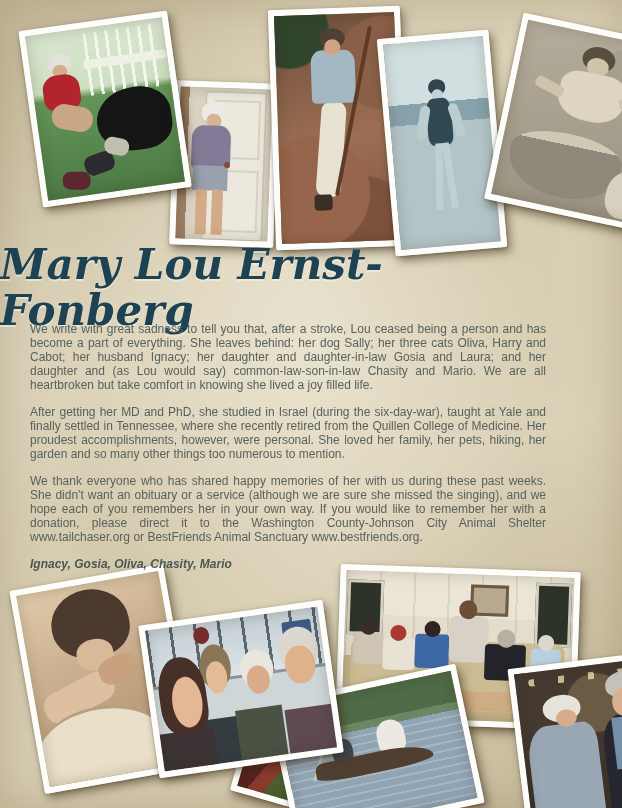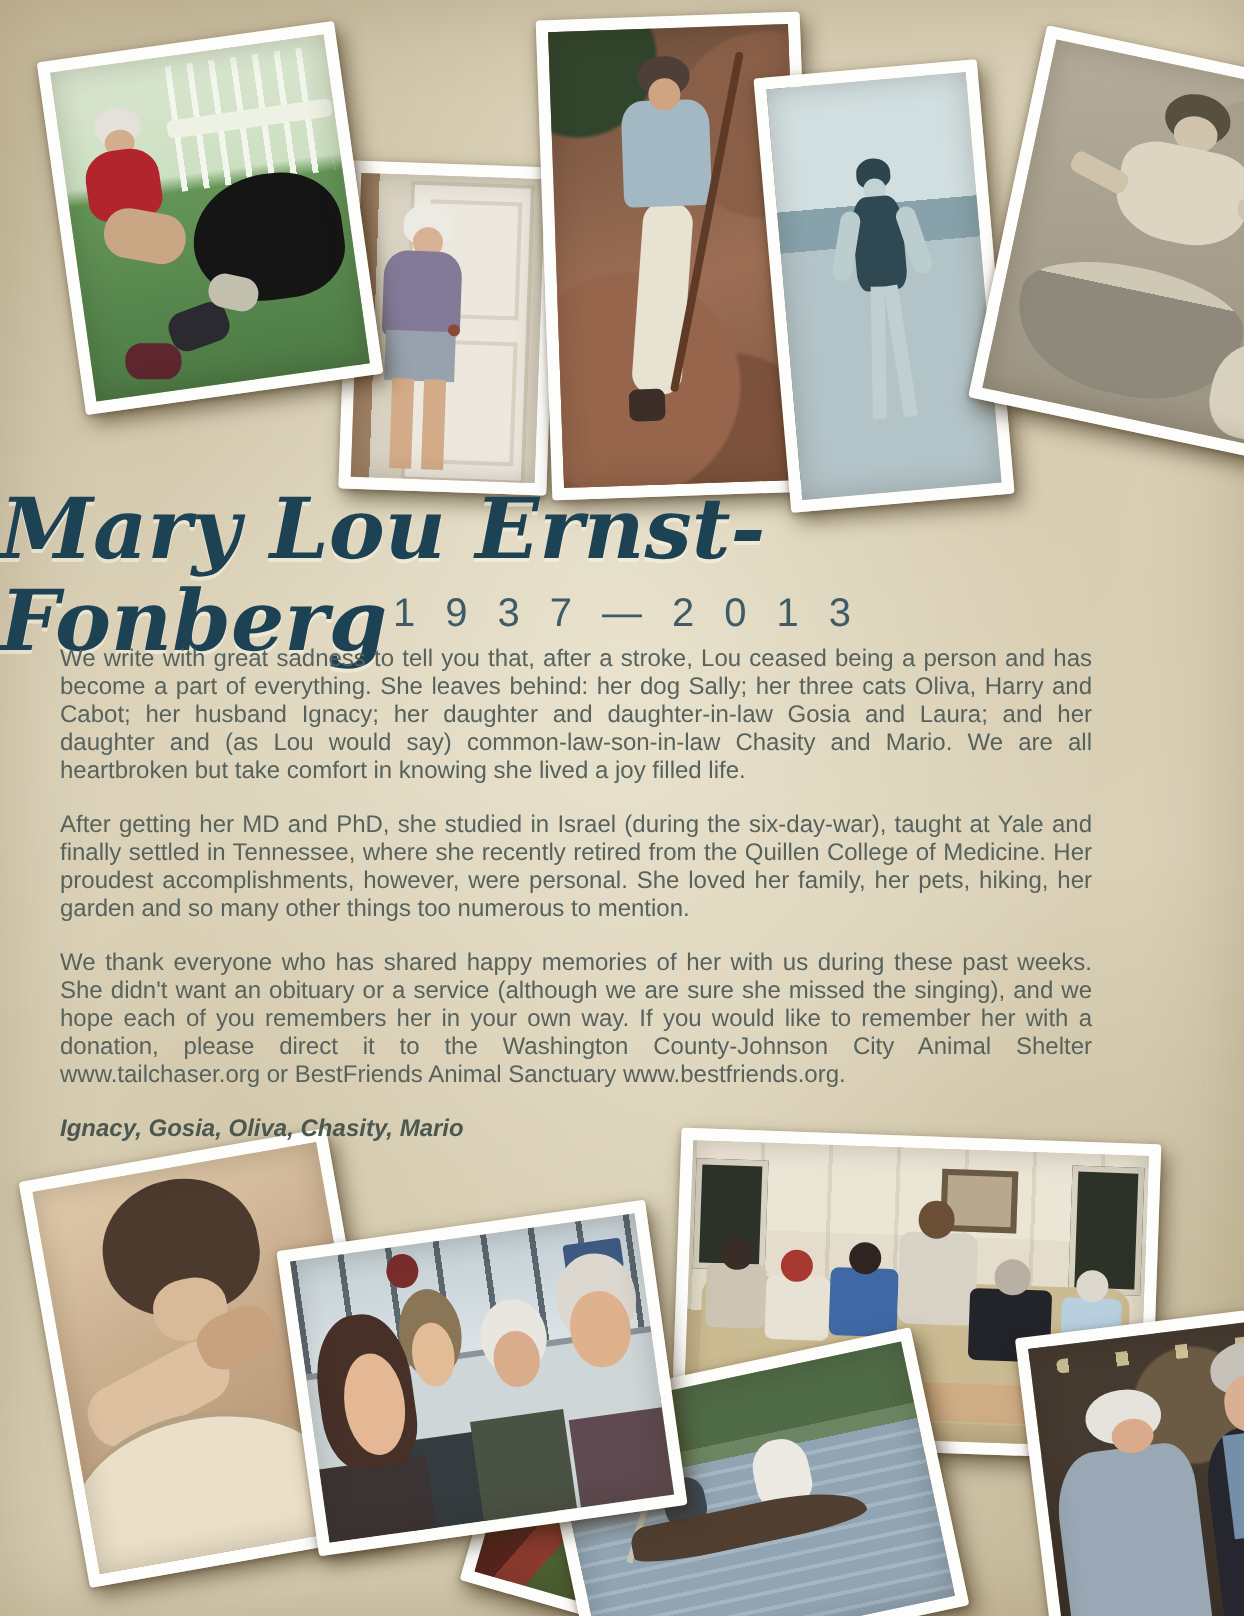--- a/index.html
+++ b/index.html
@@ -229,21 +229,20 @@
         <div class="el arm1"></div>
         <div class="el arm2"></div>
         <div class="el tub"></div>
         <div class="el dog"></div>
         <div class="el dogpatch"></div>
       </div>
     </figure>
   </div>
 
   <h1 class="title">Mary Lou Ernst-Fonberg</h1>
-  <div class="dates">1937—2013</div>
 
   <div class="bodytext">
     <p>We write with great sadness to tell you that, after a stroke, Lou ceased being a person and has become a part of everything. She leaves behind: her dog Sally; her three cats Oliva, Harry and Cabot; her husband Ignacy; her daughter and daughter-in-law Gosia and Laura; and her daughter and (as Lou would say) common-law-son-in-law Chasity and Mario. We are all heartbroken but take comfort in knowing she lived a joy filled life.</p>
     <p>After getting her MD and PhD, she studied in Israel (during the six-day-war), taught at Yale and finally settled in Tennessee, where she recently retired from the Quillen College of Medicine. Her proudest accomplishments, however, were personal. She loved her family, her pets, hiking, her garden and so many other things too numerous to mention.</p>
     <p>We thank everyone who has shared happy memories of her with us during these past weeks. She didn't want an obituary or a service (although we are sure she missed the singing), and we hope each of you remembers her in your own way. If you would like to remember her with a donation, please direct it to the Washington County-Johnson City Animal Shelter www.tailchaser.org or BestFriends Animal Sanctuary www.bestfriends.org.</p>
     <p class="signature">Ignacy, Gosia, Oliva, Chasity, Mario</p>
   </div>
 
   <div>
     <figure class="photo ph-couch">

